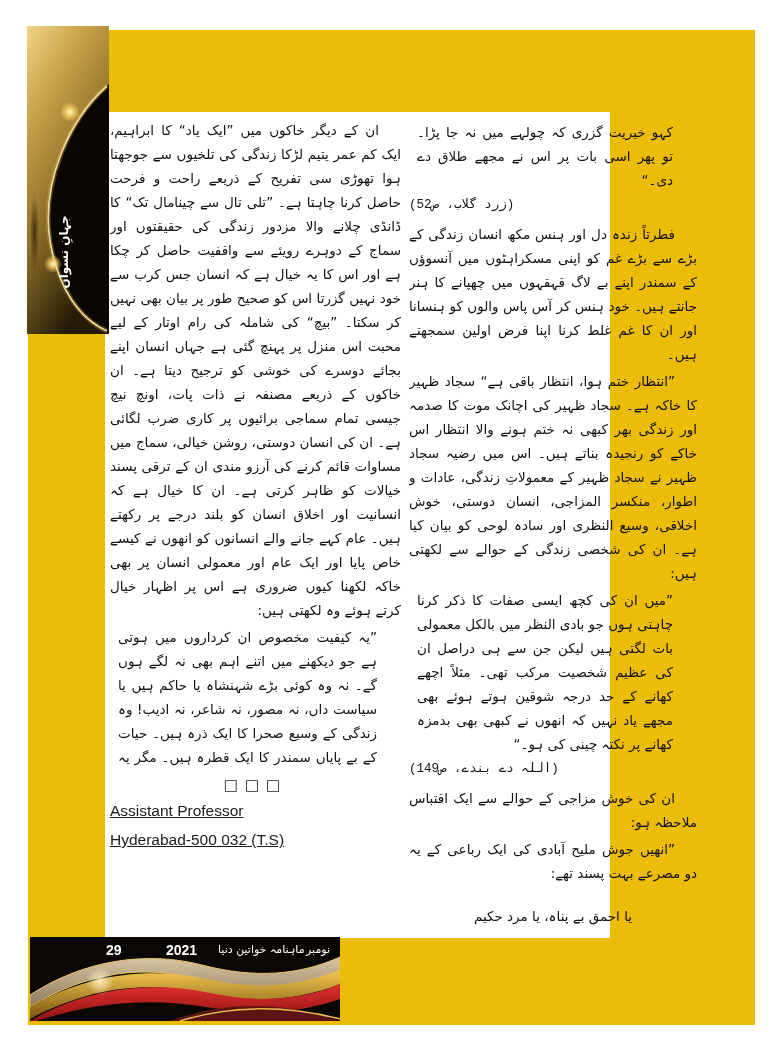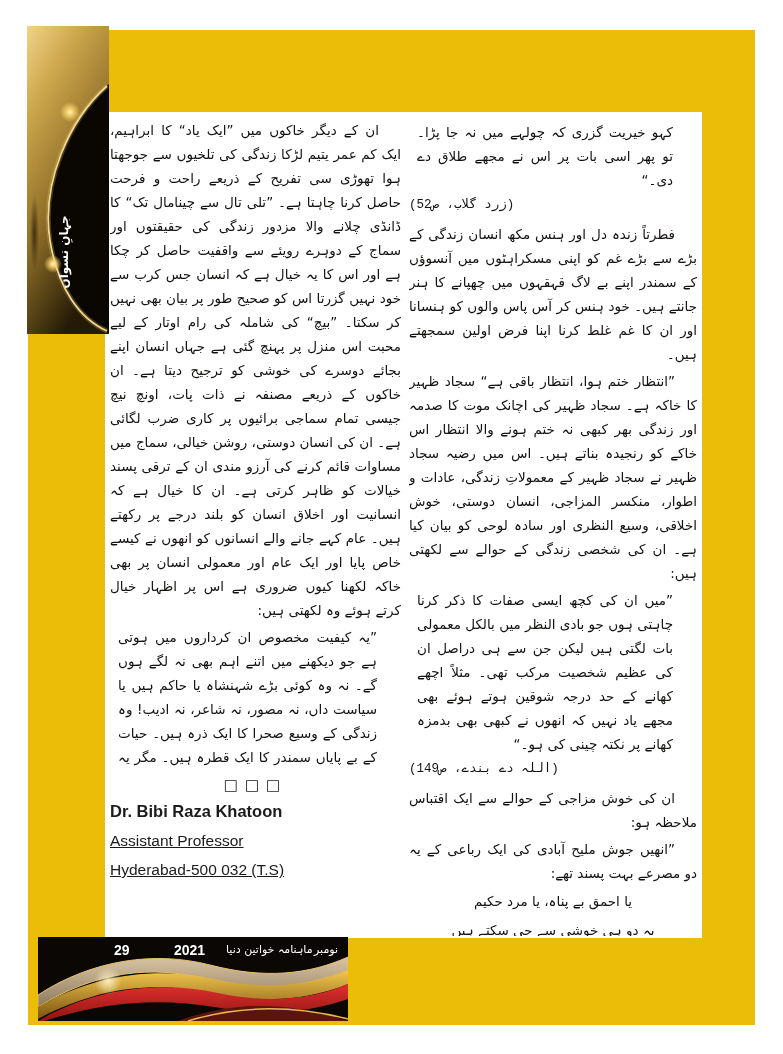--- a/index.html
+++ b/index.html
@@ -1,47 +1,47 @@
 <!DOCTYPE html>
 <html lang="ur"><head>
 <meta charset="utf-8">
 <style>
   html,body{margin:0;padding:0;background:#ffffff;}
   #page{position:relative;width:783px;height:1054px;background:#ffffff;overflow:hidden;
         font-family:"DejaVu Sans",sans-serif;}
   
   #frame{position:absolute;left:28px;top:30px;width:727px;height:995px;background:#ecbd08;}
   
-  #content{position:absolute;left:105px;top:112px;width:597px;height:826px;background:#ffffff;}
+  #content{position:absolute;left:105px;top:112px;width:505px;height:826px;background:#ffffff;}
   
   .col{position:absolute;top:6px;height:818px;overflow:hidden;direction:rtl;color:#141210;}
   #col-left{left:5px;width:291px;}
   #col-right{left:304px;width:288px;}
   .urdu-flow{overflow:hidden;}
   #col-left .urdu-flow{height:648px;}
   p.para{margin:0 0 3px 0;font-size:13.5px;line-height:24px;text-align:justify;text-indent:22px;}
   p.quote{margin:2px 0 3px 0;padding:0 24px 0 8px;font-size:13.5px;line-height:24px;text-align:justify;}
   p.citation{margin:2px 0 7px 0;font-size:12.5px;line-height:20px;text-align:left;font-family:Liberation Mono, monospace;}
-  p.verse{margin:3px 0;font-size:13.5px;line-height:26px;text-align:center;text-indent:0;}
+  p.verse{margin:18px 0;font-size:13.5px;line-height:26px;text-align:center;text-indent:0;}
   .end-marker{margin:10px 0 6px 0;text-align:center;font-size:15px;letter-spacing:7px;color:#1a1a1a;direction:ltr;}
   
   .author{direction:ltr;text-align:left;margin-top:8px;color:#1b1b1b;
           font-family:"Liberation Sans","DejaVu Sans",sans-serif;}
   .author .name{font-size:16.5px;font-weight:bold;margin:0 0 11px 0;}
   .author .line{font-size:15.5px;margin:0 0 11px 0;text-decoration:underline;}
   
   #sidebar-art{position:absolute;left:27px;top:26px;width:82px;height:308px;}
   #sidebar-art svg{display:block;}
   .v-label{position:absolute;left:30px;top:178px;width:96px;text-align:center;
            transform:rotate(-90deg);transform-origin:48px 48px;
            color:#ffffff;font-size:12px;font-weight:bold;letter-spacing:1px;direction:rtl;}
   .margin-shade{position:absolute;left:3px;top:168px;width:9px;height:78px;
                 background:radial-gradient(ellipse at center,rgba(40,28,6,.75),rgba(40,28,6,0) 70%);}
   
-  #footer-art{position:absolute;left:30px;top:937px;width:310px;height:84px;background:#0a0705;margin-left:8px;}
+  #footer-art{position:absolute;left:30px;top:937px;width:310px;height:84px;background:#0a0705;}
   #footer-art svg{position:absolute;left:0;top:0;}
   .footer-text{position:absolute;left:0;top:4px;width:100%;height:22px;color:#ffffff;}
   .footer-text span{position:absolute;white-space:nowrap;}
   .f-page{left:76px;top:1px;font-size:14px;font-weight:bold;font-family:"Liberation Sans",sans-serif;}
   .f-year{left:136px;top:1px;font-size:14px;font-weight:bold;font-family:"Liberation Sans",sans-serif;}
   .f-mag{left:188px;top:2px;font-size:11px;direction:rtl;}
   .f-month{left:276px;top:2px;font-size:11px;direction:rtl;}
 </style>
 </head>
 <body>
@@ -53,21 +53,20 @@
   <div id="content">
 
     <div class="col" id="col-left">
       <div class="urdu-flow">
         <p class="para">ان کے دیگر خاکوں میں ”ایک یاد“ کا ابراہیم، ایک کم عمر یتیم لڑکا زندگی کی تلخیوں سے جوجھتا ہوا تھوڑی سی تفریح کے ذریعے راحت و فرحت حاصل کرنا چاہتا ہے۔ ”تلی تال سے چینامال تک“ کا ڈانڈی چلانے والا مزدور زندگی کی حقیقتوں اور سماج کے دوہرے رویئے سے واقفیت حاصل کر چکا ہے اور اس کا یہ خیال ہے کہ انسان جس کرب سے خود نہیں گزرتا اس کو صحیح طور پر بیان بھی نہیں کر سکتا۔ ”بیچ“ کی شاملہ کی رام اوتار کے لیے محبت اس منزل پر پہنچ گئی ہے جہاں انسان اپنے بجائے دوسرے کی خوشی کو ترجیح دیتا ہے۔ ان خاکوں کے ذریعے مصنفہ نے ذات پات، اونچ نیچ جیسی تمام سماجی برائیوں پر کاری ضرب لگائی ہے۔ ان کی انسان دوستی، روشن خیالی، سماج میں مساوات قائم کرنے کی آرزو مندی ان کے ترقی پسند خیالات کو ظاہر کرتی ہے۔ ان کا خیال ہے کہ انسانیت اور اخلاق انسان کو بلند درجے پر رکھتے ہیں۔ عام کہے جانے والے انسانوں کو انھوں نے کیسے خاص پایا اور ایک عام اور معمولی انسان پر بھی خاکہ لکھنا کیوں ضروری ہے اس پر اظہار خیال کرتے ہوئے وہ لکھتی ہیں:</p>
         <p class="quote">”یہ کیفیت مخصوص ان کرداروں میں ہوتی ہے جو دیکھنے میں اتنے اہم بھی نہ لگے ہوں گے۔ نہ وہ کوئی بڑے شہنشاہ یا حاکم ہیں یا سیاست داں، نہ مصور، نہ شاعر، نہ ادیب! وہ زندگی کے وسیع صحرا کا ایک ذرہ ہیں۔ حیات کے بے پایاں سمندر کا ایک قطرہ ہیں۔ مگر یہ کون نہیں جانتا کہ ان قطروں کے بغیر نہ تو سمندر ہے اور نہ ان ذروں کے بغیر صحرا۔ یہ وہ چھوٹی چھوٹی حقیقتیں ہیں جن کو ملا کر زندگی کی عظیم حقیقت کا بے پایاں کینوس تیار ہوتا ہے۔“</p>
 
       </div>
       <div class="end-marker">□□□</div>
       <div class="author">
-        <p class="name">Dr. Bibi Raza Khatoon</p>
         <p class="line">Assistant Professor</p>
         <p class="line">Hyderabad-500 032 (T.S)</p>
       </div>
     </div>
 
     <div class="col" id="col-right">
       <p class="quote">کہو خیریت گزری کہ چولہے میں نہ جا پڑا۔ تو پھر اسی بات پر اس نے مجھے طلاق دے دی۔“</p>
       <p class="citation">(زرد گلاب، ص52)</p>
       <p class="para">فطرتاً زندہ دل اور ہنس مکھ انسان زندگی کے بڑے سے بڑے غم کو اپنی مسکراہٹوں میں آنسوؤں کے سمندر اپنے بے لاگ قہقہوں میں چھپانے کا ہنر جانتے ہیں۔ خود ہنس کر آس پاس والوں کو ہنسانا اور ان کا غم غلط کرنا اپنا فرض اولین سمجھتے ہیں۔</p>
       <p class="para">”انتظار ختم ہوا، انتظار باقی ہے“ سجاد ظہیر کا خاکہ ہے۔ سجاد ظہیر کی اچانک موت کا صدمہ اور زندگی بھر کبھی نہ ختم ہونے والا انتظار اس خاکے کو رنجیدہ بناتے ہیں۔ اس میں رضیہ سجاد ظہیر نے سجاد ظہیر کے معمولاتِ زندگی، عادات و اطوار، منکسر المزاجی، انسان دوستی، خوش اخلاقی، وسیع النظری اور سادہ لوحی کو بیان کیا ہے۔ ان کی شخصی زندگی کے حوالے سے لکھتی ہیں:</p>

